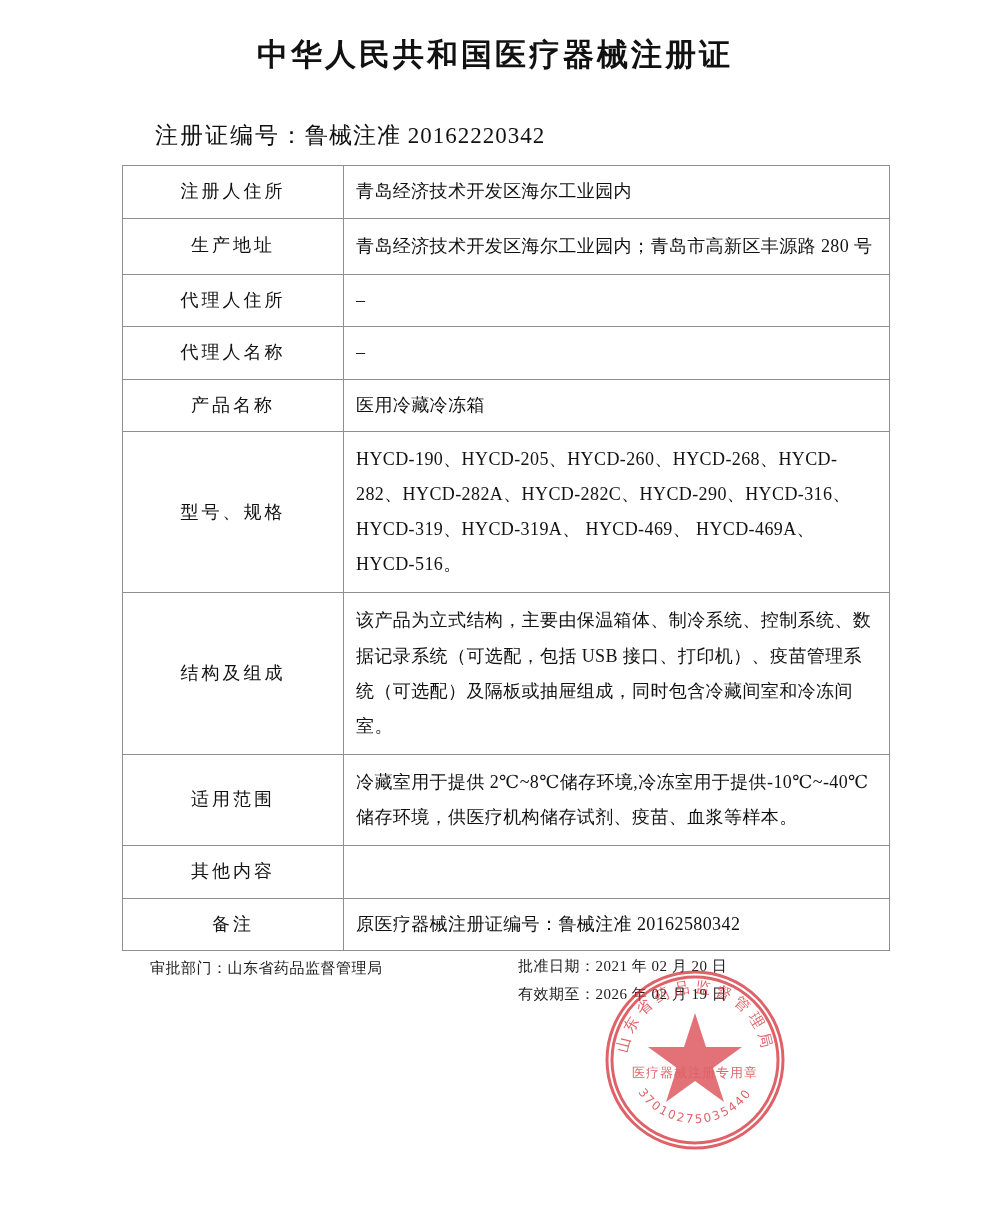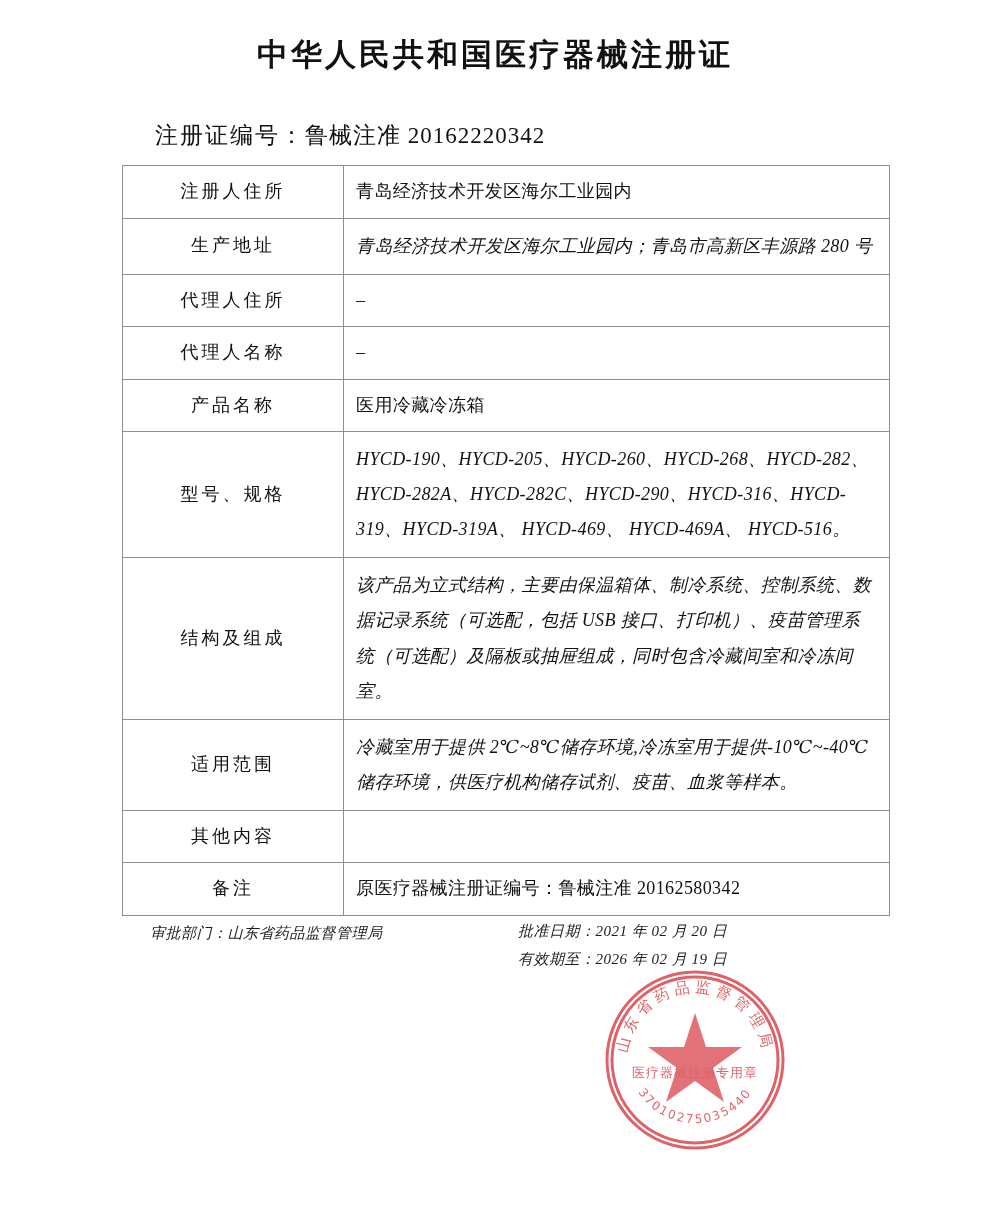--- a/index.html
+++ b/index.html
@@ -59,38 +59,36 @@
     letter-spacing: 3px;
     padding: 10px 6px;
   }
   td.val {
     text-align: left;
     letter-spacing: 0.4px;
     padding-left: 14px;
   }
   td.val.tall {
     line-height: 1.95;
-    font-style: italic;
   }
   .empty-val {
     min-height: 22px;
   }
   .footer {
     margin-top: 6px;
     position: relative;
     width: 768px;
     margin-left: 122px;
     font-size: 15px;
     color: #1b1b1b;
     letter-spacing: 0.5px;
   }
   .footer-row {
     display: flex;
     align-items: flex-start;
-    font-style: italic;
   }
   .footer-left {
     width: 330px;
     padding-left: 28px;
     box-sizing: border-box;
     padding-top: 2px;
   }
   .footer-right {
     flex: 1;
     padding-left: 66px;

